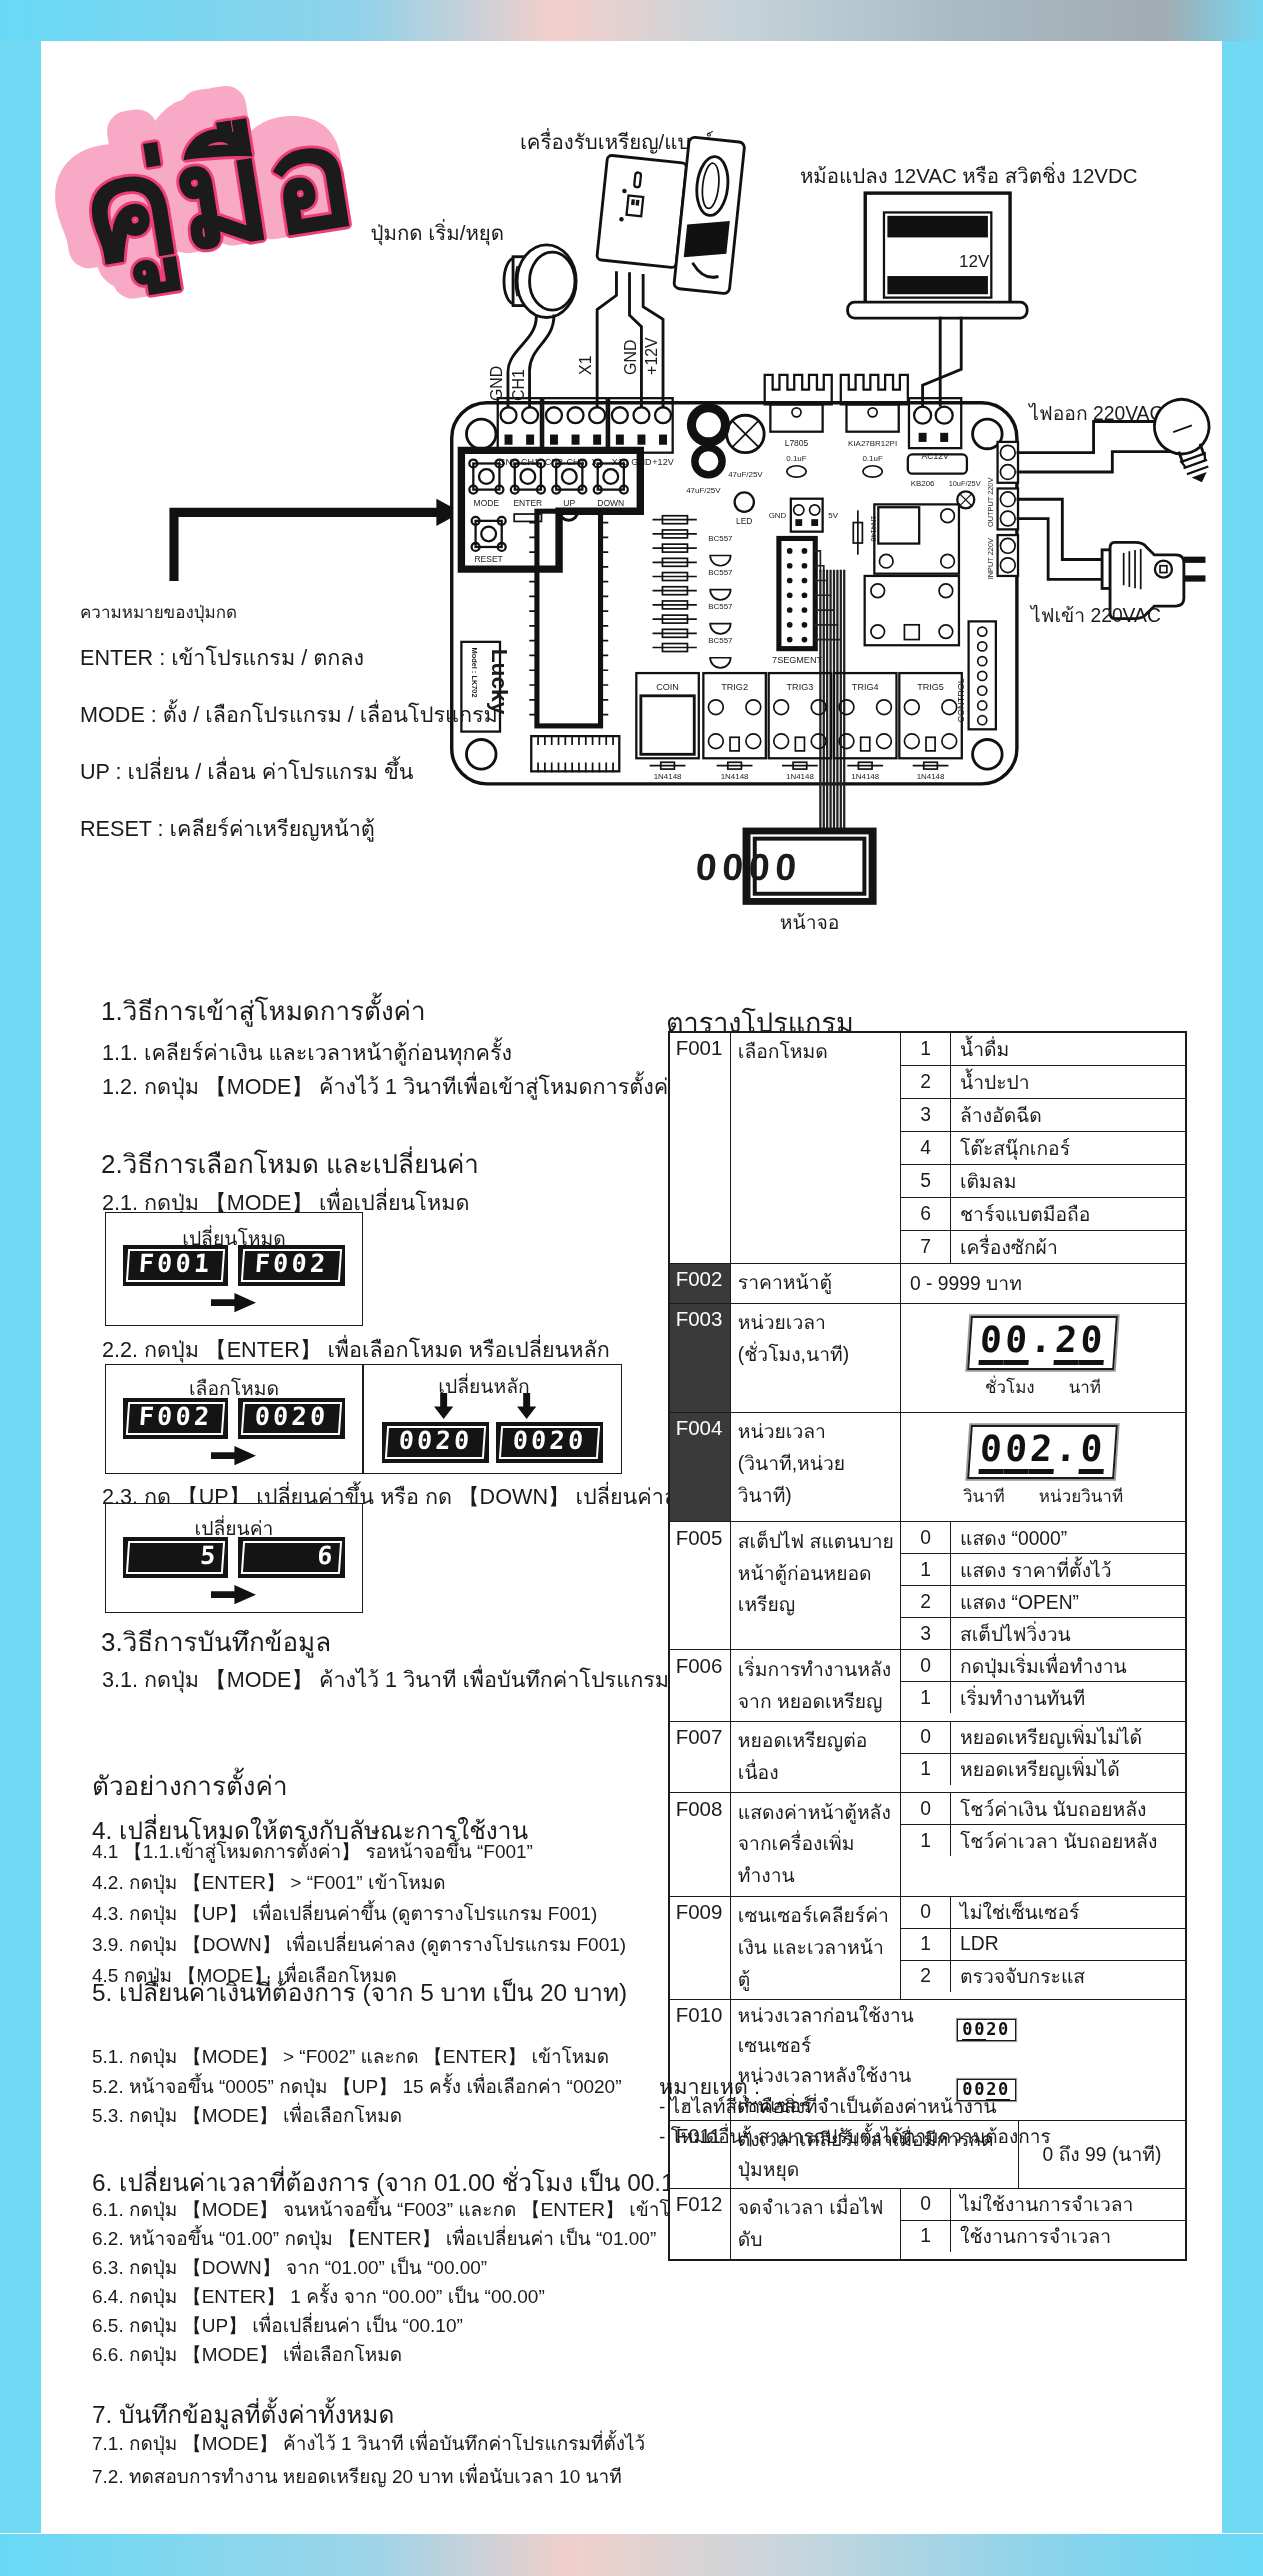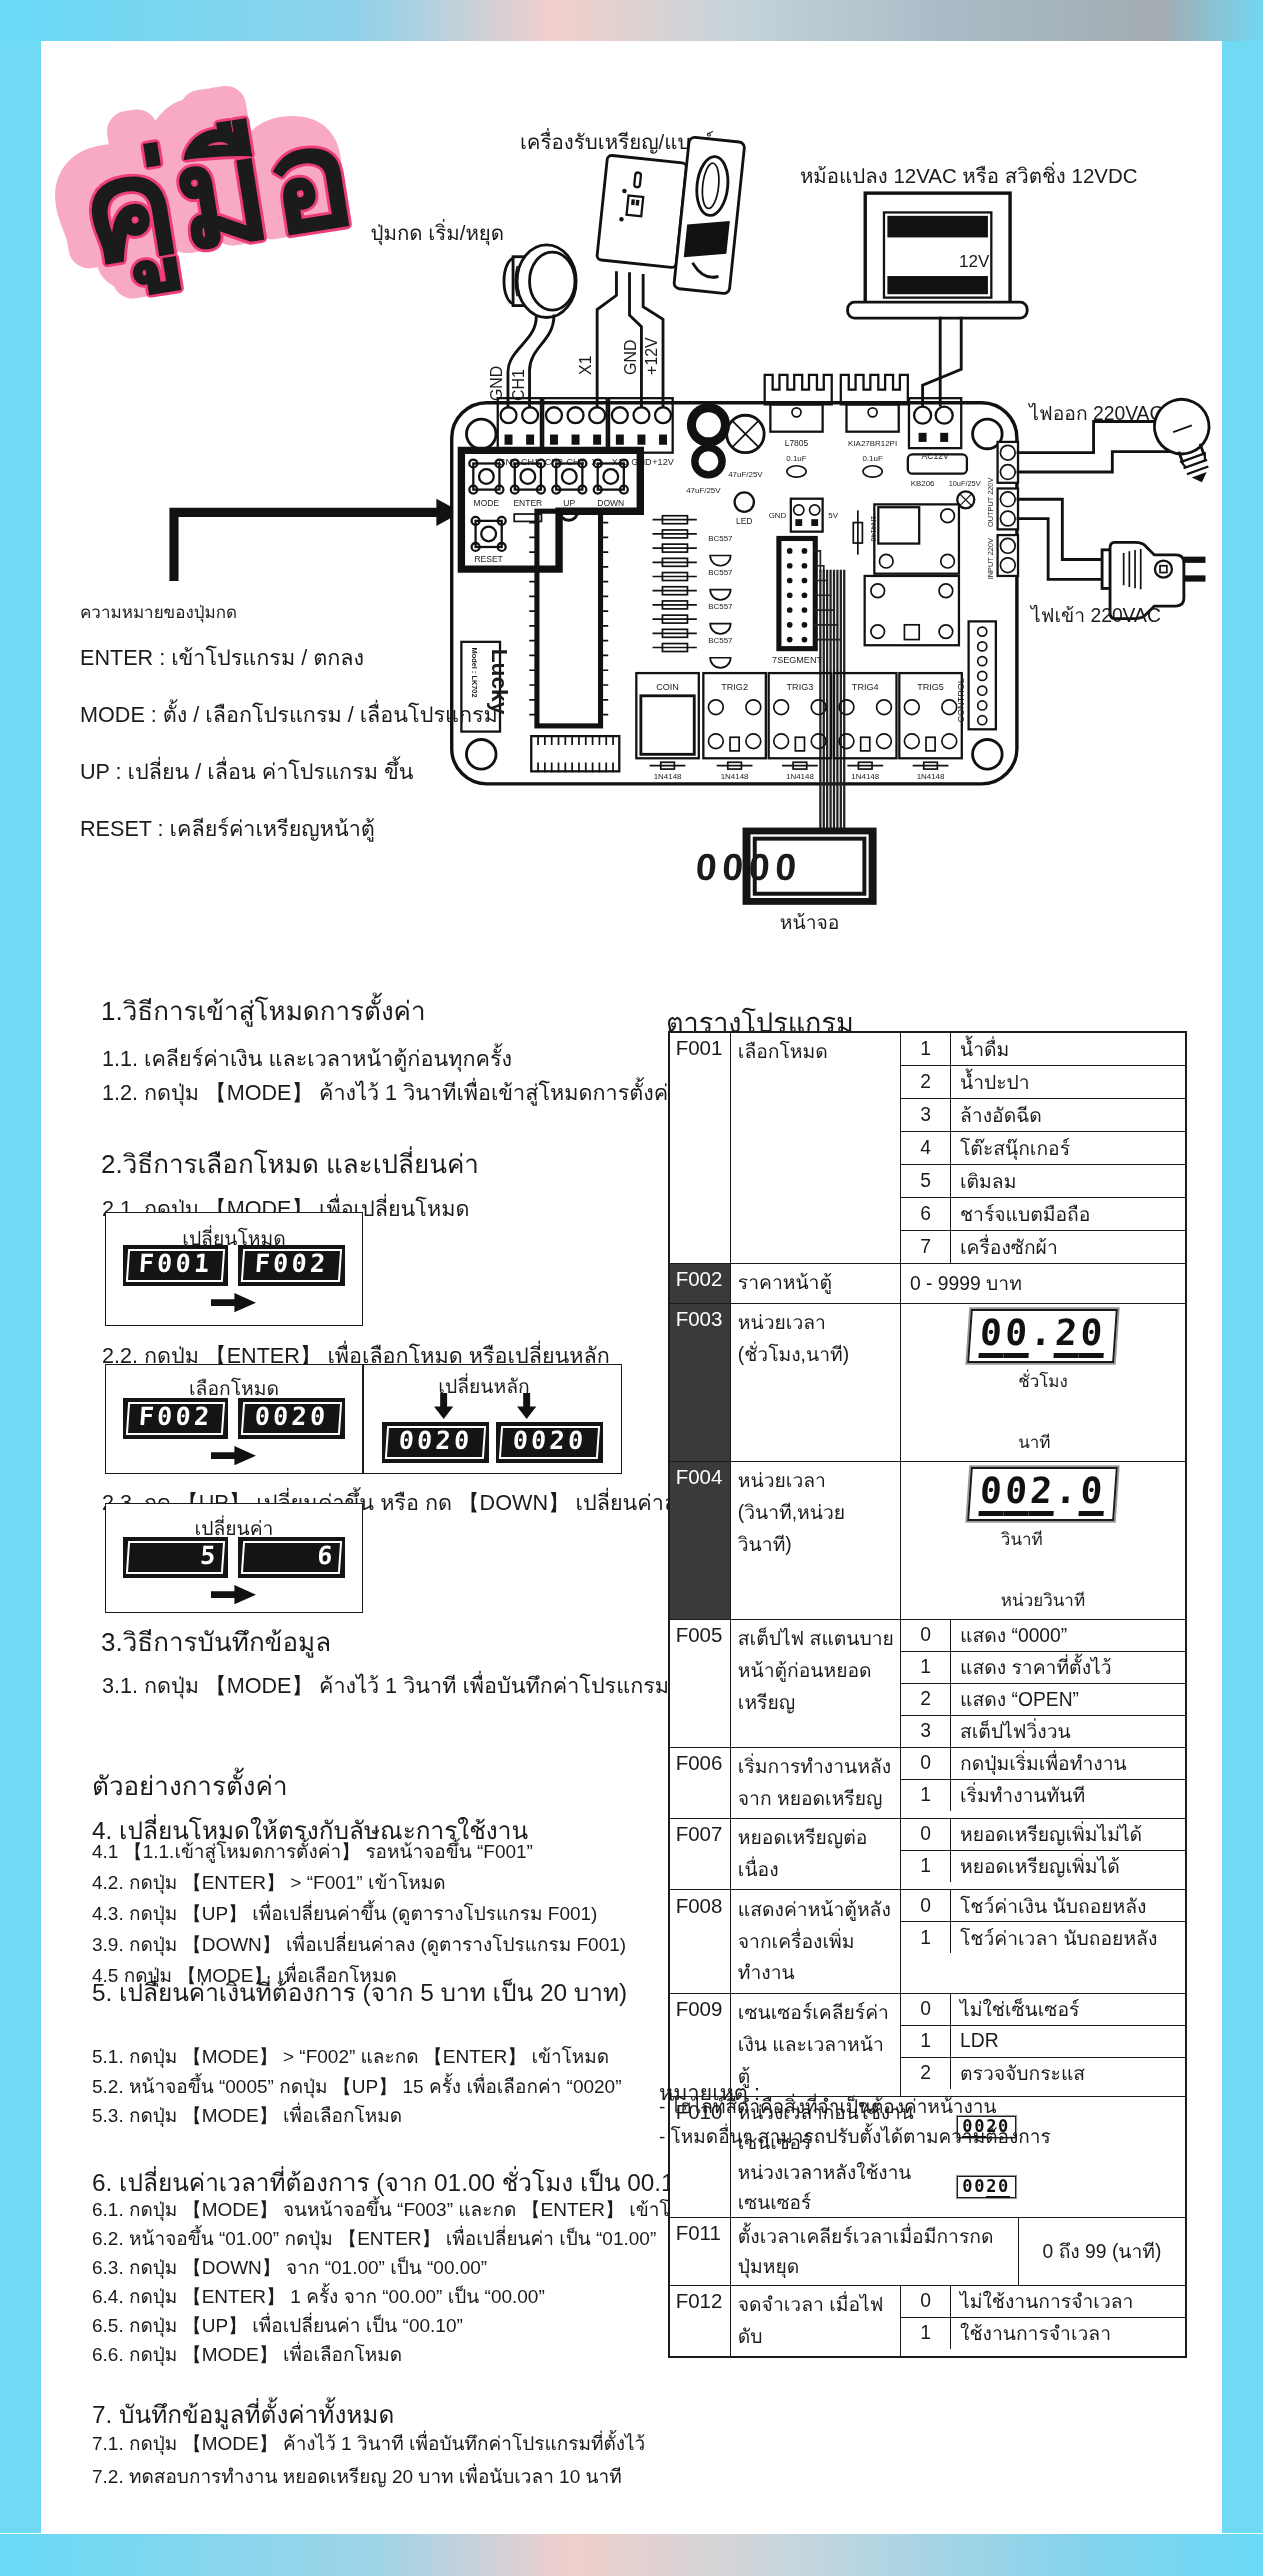--- a/index.html
+++ b/index.html
@@ -10,21 +10,21 @@
     background:linear-gradient(90deg,#67d9f6 0%,#8ed2ea 28%,#f3cfcb 44%,#c6d4da 58%,#a9bcc6 75%,#a2abb1 92%,#74d7f2 100%);}
   .botbar{position:absolute;left:0;top:2534px;width:1263px;height:42px;
     background:linear-gradient(90deg,#67d9f6 0%,#9fd4e7 30%,#f0cfcb 45%,#c9d6dc 62%,#86d3ec 85%,#69d9f6 100%);}
   .lstrip{position:absolute;left:0;top:41px;width:41px;height:2492px;background:#70daf5;}
   .rstrip{position:absolute;left:1222px;top:41px;width:41px;height:2492px;background:#70daf5;}
   
   .t{position:absolute;white-space:nowrap;}
   .fs46{font-size:26px;font-weight:500;}
   .fs43{font-size:24.4px;font-weight:500;}
   .fs40{font-size:17px;font-weight:500;}
-  .fs38{font-size:21.6px;margin-top:6px;}
+  .fs38{font-size:21.6px;}
   .listbox{position:absolute;}
   .listbox .line{white-space:nowrap;}
   
   .fig{position:absolute;border:1.7px solid #1b1b1b;background:#fff;}
   .fig .cap{position:absolute;font-size:19.3px;text-align:center;transform:translateX(-50%);white-space:nowrap;}
   .d7{position:absolute;background:#141414;padding:4px;box-sizing:border-box;}
   .d7 .in{border:2.8px solid #fff;height:100%;box-sizing:border-box;color:#fff;
       font-family:"DejaVu Sans Mono",monospace;font-weight:bold;font-size:25px;line-height:26px;
       letter-spacing:3.4px;text-align:center;padding:0 3.4px;transform:skewX(-4deg);}
   .d7.ralign .in{text-align:right;}
@@ -49,21 +49,21 @@
   .o-val{width:49px;flex:0 0 49px;border-right:1.7px solid #1b1b1b;align-self:stretch;
       display:flex;align-items:center;justify-content:center;}
   .o-txt{flex:1;padding-left:9px;}
   .c-span{flex:1;display:flex;align-items:center;padding-left:9px;}
   .c-disp{flex:1;display:flex;flex-direction:column;align-items:center;justify-content:center;padding:5.7px 0;}
   .tdisp{border:2.3px solid #1b1b1b;box-shadow:0 0 0 1.7px #999;background:#fff;color:#111;
       font-family:"DejaVu Sans Mono",monospace;font-weight:bold;letter-spacing:3.4px;
       font-size:36px;line-height:40px;padding:2.3px 9px;transform:skewX(-4deg);}
   .tdisp span{display:inline-block;}
   .tdisp span.u{border-bottom:5.1px solid #111;}
-  .dlabels{display:flex;gap:34px;font-size:17px;margin-top:4px;flex-direction:column;}
+  .dlabels{display:flex;gap:34px;font-size:17px;margin-top:4px;}
   .dualline{display:flex;align-items:center;min-height:31px;}
   .dualline + .dualline{border-top:none;}
   .dual-label{width:219px;padding-left:6.8px;font-size:19px;}
   .minidisp{border:1.7px solid #1b1b1b;box-shadow:0 0 0 1.1px #999;background:#fff;color:#111;
       font-family:"DejaVu Sans Mono",monospace;font-weight:bold;font-size:17px;line-height:19.3px;
       letter-spacing:1.7px;padding:0.6px 4.5px;}
   .minidisp span.u{border-bottom:2.8px solid #111;}
   .c-desc2{width:288px;flex:0 0 288px;border-right:1.7px solid #1b1b1b;box-sizing:border-box;
       padding:3.4px 4.5px 3.4px 6.8px;}
   .c-val2{flex:1;display:flex;align-items:center;justify-content:center;}

